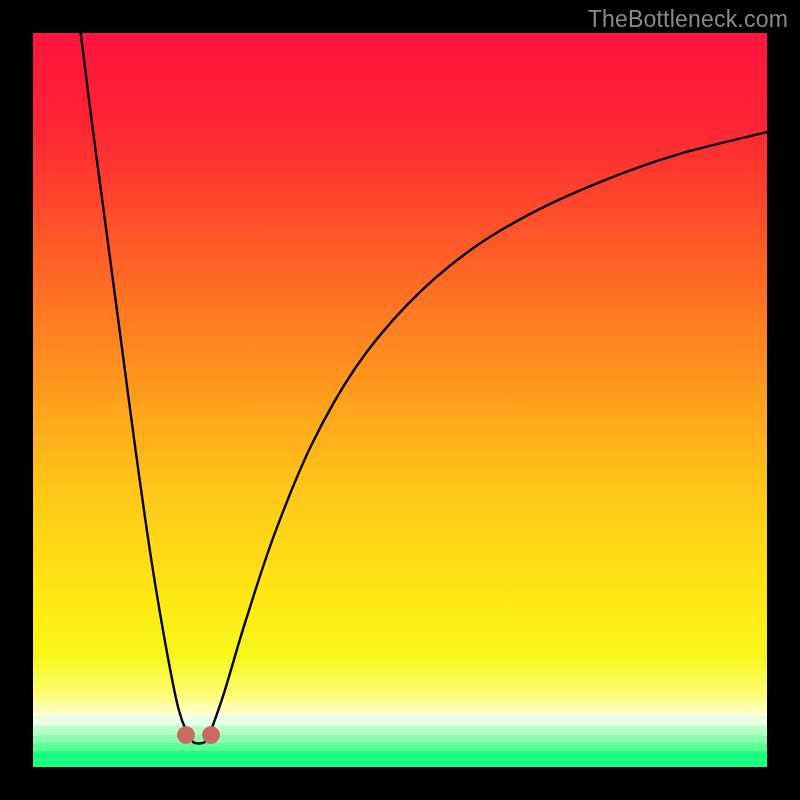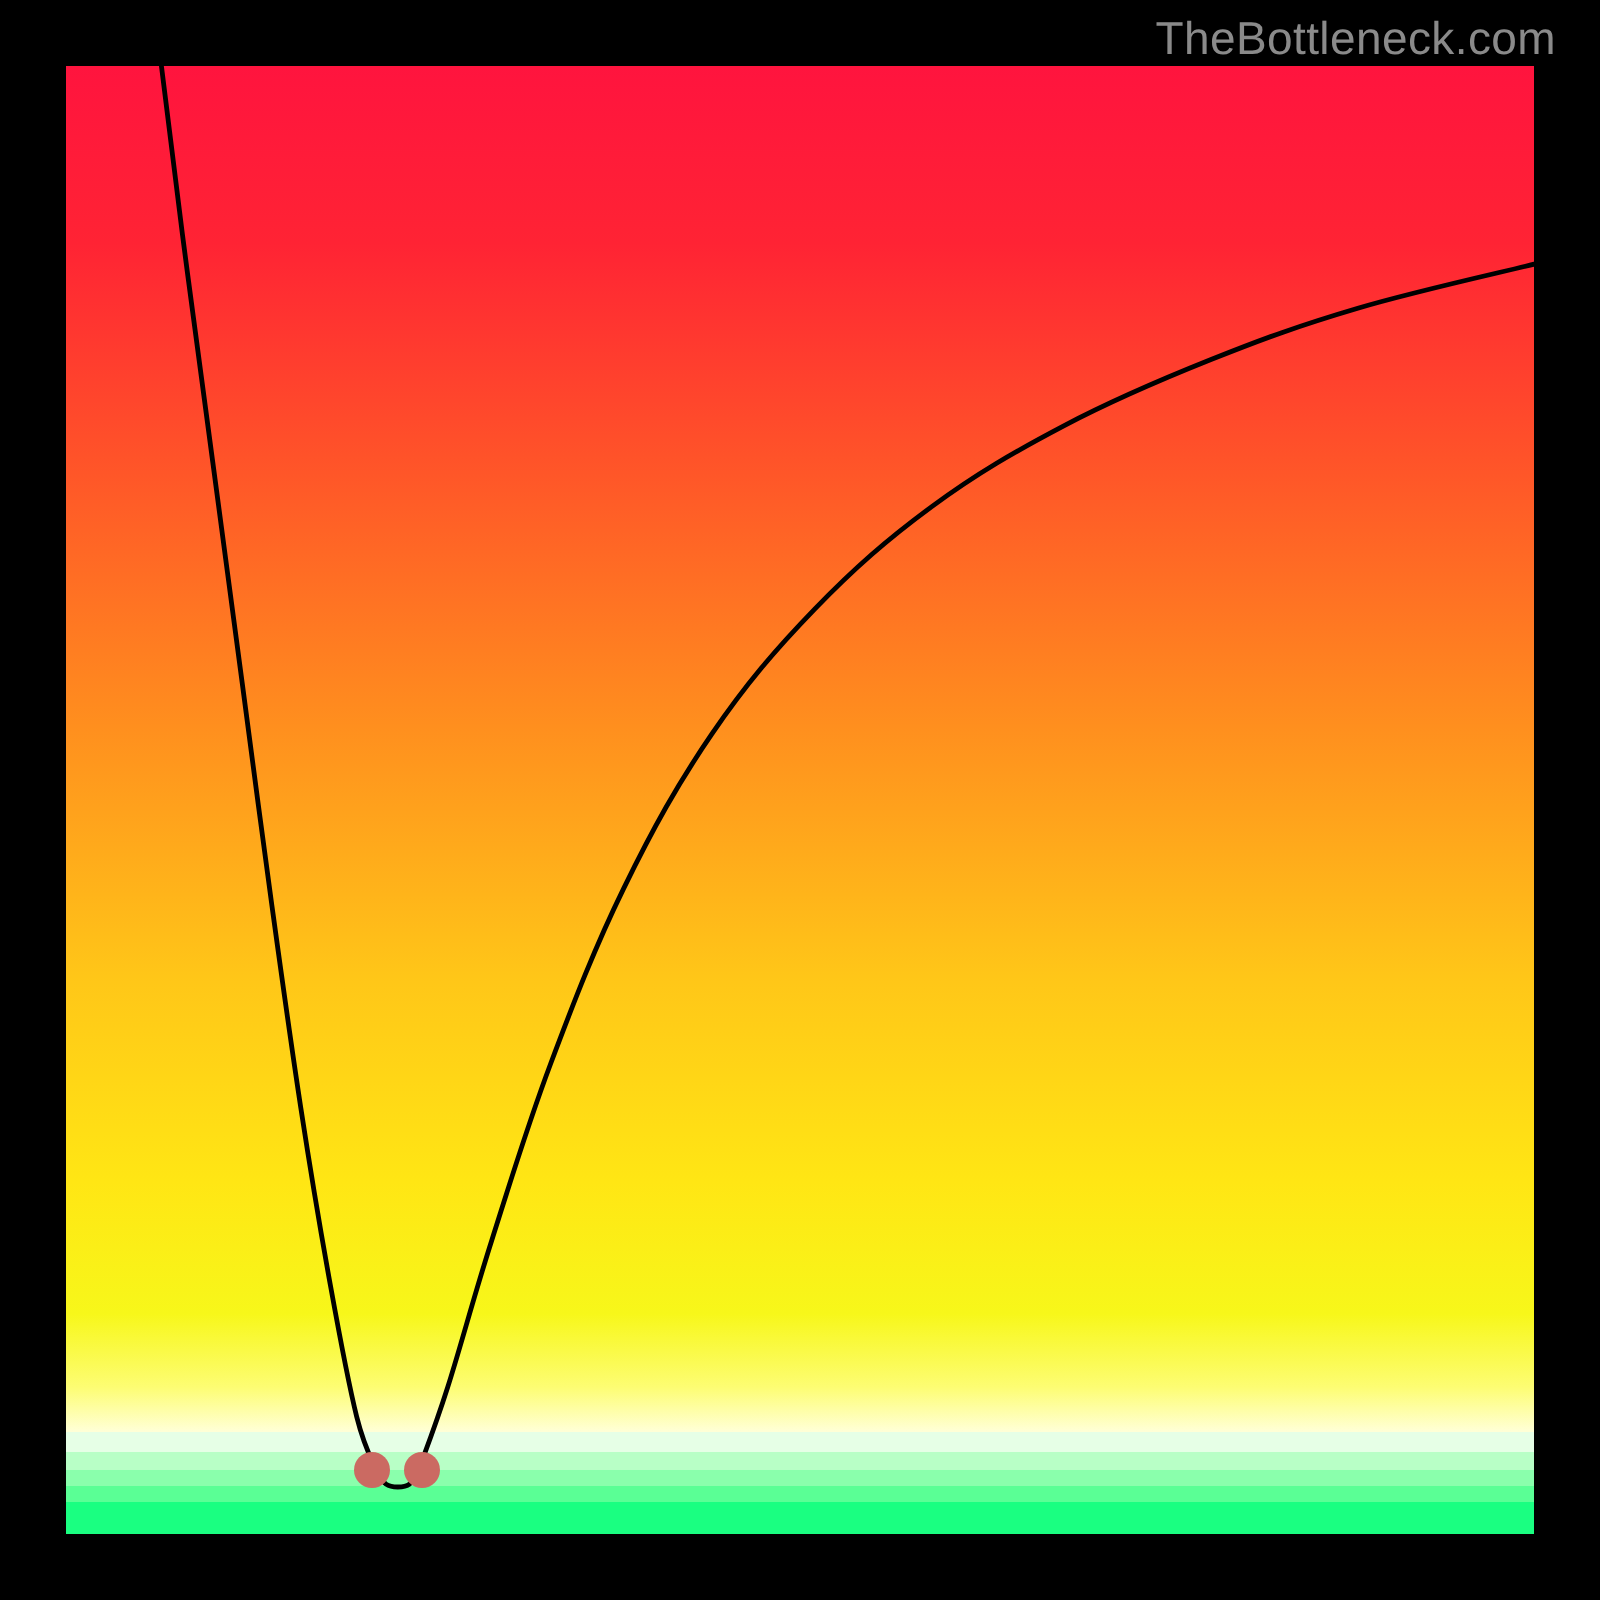--- a/index.html
+++ b/index.html
@@ -42,21 +42,21 @@
     position: absolute;
     width: 18px;
     height: 18px;
     border-radius: 50%;
     background: #cb6a62;
     transform: translate(-50%, -50%);
   }
   .watermark {
     position: absolute;
     top: 6px;
-    right: 22px;
+    right: 12px;
     color: #8a8a8a;
     font-size: 23px;
     letter-spacing: 0.2px;
     font-weight: 400;
   }
 </style>
 </head>
 <body>
 
 <div class="watermark">TheBottleneck.com</div>

